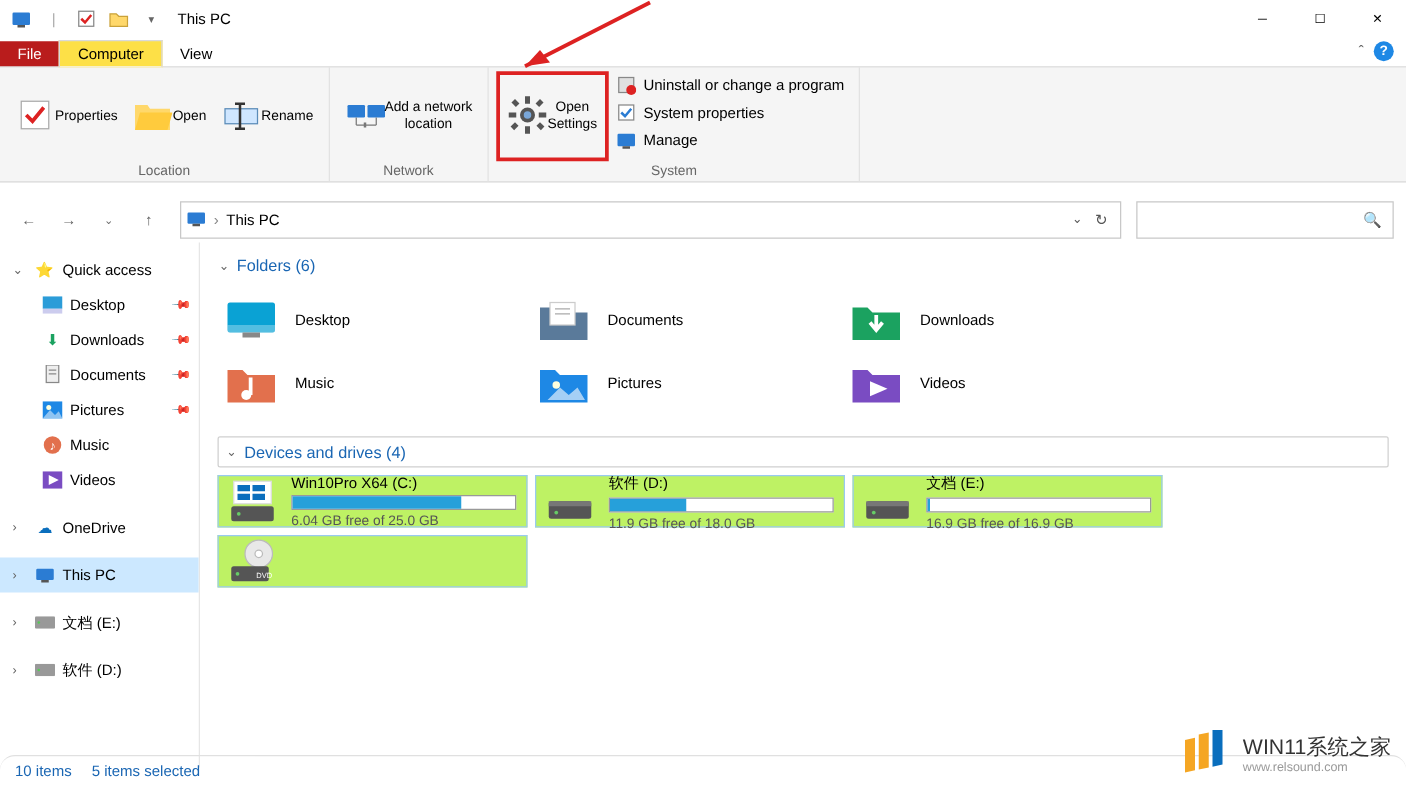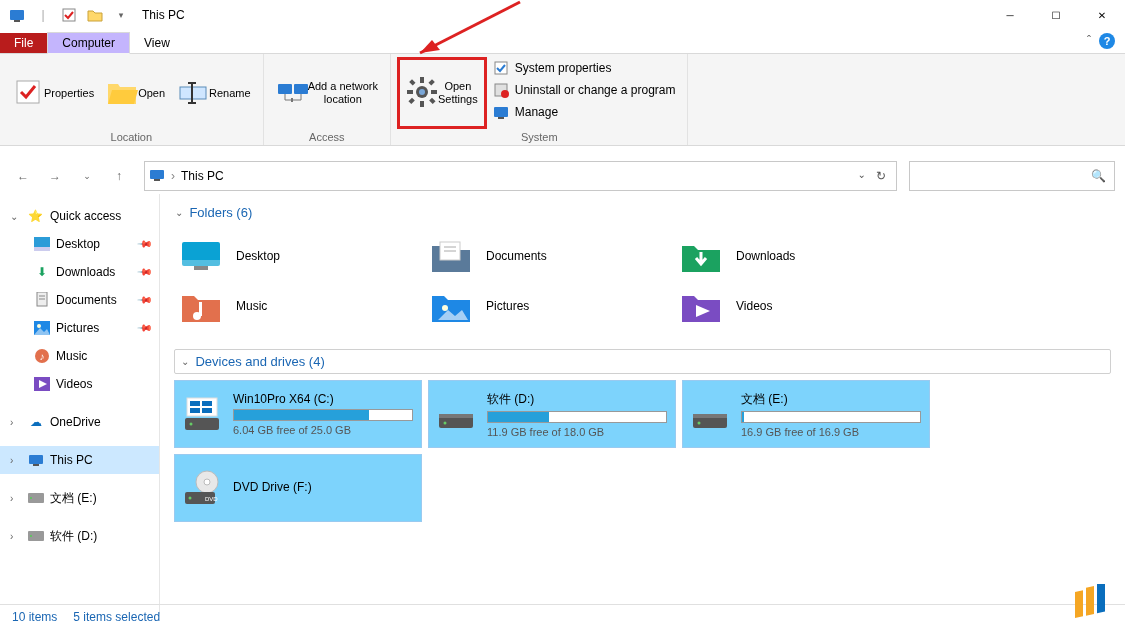--- a/index.html
+++ b/index.html
@@ -10,21 +10,21 @@
 .titlebar .qat { display: flex; align-items: center; gap: 4px; }
 .titlebar .qat span { display: inline-flex; align-items: center; justify-content: center; width: 22px; height: 22px; }
 .titlebar .title { margin-left: 10px; font-size: 12px; }
 .titlebar .win-controls { margin-left: auto; display: flex; }
 .titlebar .win-controls div { width: 46px; height: 30px; display: flex; align-items: center; justify-content: center; font-size: 10px; }
 
 
 .tabs { height: 24px; display: flex; align-items: flex-end; border-bottom: 1px solid #d9d9d9; position: relative; }
 .tab { padding: 3px 14px; font-size: 12px; cursor: default; }
 .tab.file { background: #b91c1c; color: #fff; }
-.tab.active { background: #c4b5fd; border: 1px solid #d9d9d9; border-bottom: 1px solid #f5f5f5; position: relative; top: 1px; }
+.tab.active { background: #fde047; border: 1px solid #d9d9d9; border-bottom: 1px solid #f5f5f5; position: relative; top: 1px; }
 .tabs .help-icon { margin-left: auto; margin-right: 10px; padding-bottom: 4px; display: flex; gap: 8px; align-items: center; }
 .help-circle { width: 16px; height: 16px; border-radius: 50%; background: #1e88e5; color: #fff; font-size: 11px; display: flex; align-items: center; justify-content: center; font-weight: bold; }
 
 
 .ribbon { height: 92px; background: #f5f5f5; border-bottom: 1px solid #d9d9d9; display: flex; }
 .ribbon-group { border-right: 1px solid #e2e2e2; padding: 3px 6px 0; display: flex; flex-direction: column; }
 .ribbon-group .buttons { display: flex; flex: 1; }
 .ribbon-group .group-label { text-align: center; font-size: 11px; color: #666; padding: 2px 0; }
 .rbtn { display: flex; align-items: center; justify-content: flex-start; padding: 3px 6px; min-width: 54px; cursor: default; }
 .rbtn .ico { width: 32px; height: 32px; display: flex; align-items: center; justify-content: center; margin-bottom: 2px; }
@@ -59,30 +59,30 @@
 .content { flex: 1; padding: 6px 14px; overflow: auto; }
 .section-hdr { color: #1a66b3; font-size: 13px; padding: 4px 0; border: 1px solid transparent; display: flex; align-items: center; gap: 6px; }
 .section-hdr.boxed { border: 1px solid #d0d0d0; border-radius: 2px; padding: 4px 6px; }
 .section-hdr .chev { font-size: 10px; color: #666; }
 .folder-grid { display: flex; flex-wrap: wrap; margin: 6px 0 18px; }
 .folder-item { width: 250px; height: 50px; display: flex; align-items: center; gap: 14px; padding-left: 6px; }
 .folder-item .fico { width: 42px; height: 36px; }
 .folder-item .fname { font-size: 12px; }
 
 .drive-grid { display: flex; flex-wrap: wrap; gap: 6px; margin-top: 6px; }
-.drive-item { width: 248px; height: 68px; background: #7dd3fc; border: 1px solid #99caf0; display: flex; align-items: center; gap: 10px; padding: 4px 8px; }
+.drive-item { width: 248px; height: 42px; background: #bef264; border: 1px solid #99caf0; display: flex; align-items: center; gap: 10px; padding: 4px 8px; }
 .drive-item .dico { width: 40px; height: 36px; display: flex; align-items: flex-end; }
 .drive-item .dinfo { flex: 1; display: flex; flex-direction: column; gap: 3px; }
 .drive-item .dname { font-size: 12px; }
 .drive-item .dbar { width: 100%; height: 12px; border: 1px solid #999; background: #fff; position: relative; }
 .drive-item .dbar .fill { position: absolute; left: 0; top: 0; bottom: 0; background: #26a0da; }
 .drive-item .dfree { font-size: 11px; color: #555; }
 
 
-.statusbar { position: absolute; bottom: 0; left: 0; right: 0; height: 24px; border-top: 1px solid #e0e0e0; display: flex; align-items: center; padding: 0 12px; gap: 16px; font-size: 12px; color: #1a66b3; }
+.statusbar { position: absolute; bottom: 0; left: 0; right: 0; height: 24px; border-top: 1px solid #e0e0e0; display: flex; align-items: center; padding: 0 12px; gap: 16px; font-size: 12px; color: #1a66b3; border-radius: 12px; }
 
 
 .watermark { position: absolute; right: 12px; bottom: 6px; display: flex; align-items: center; gap: 8px; }
 .watermark .wtext { text-align: left; }
 .watermark .wtext .l1 { font-size: 17px; color: #333; font-weight: 500; }
 .watermark .wtext .l2 { font-size: 10px; color: #999; }
 </style>
 </head>
 <body>
 
@@ -172,21 +172,21 @@
               <line x1="16" y1="20" x2="16" y2="24" stroke="#777" stroke-width="2"></line>
               <line x1="9" y1="16" x2="9" y2="22" stroke="#777"></line>
               <line x1="25" y1="16" x2="25" y2="22" stroke="#777"></line>
               <line x1="9" y1="22" x2="25" y2="22" stroke="#777"></line>
             </svg>
           </span>
         <span class="lbl" style="white-space:pre">Add a network
 location</span>
       </div>
     </div>
-    <div class="group-label">Access</div>
+    <div class="group-label">Network</div>
   </div>
 
   <div class="ribbon-group">
     <div class="buttons">
       <div class="rbtn highlight">
         <span class="ico">
             <svg width="32" height="32" viewBox="0 0 32 32">
               <circle cx="16" cy="16" r="6" fill="#555"></circle>
               <g fill="#555">
                 <rect x="14" y="1" width="4" height="6"></rect>
@@ -201,34 +201,34 @@
               <circle cx="16" cy="16" r="3" fill="#7aa7d8"></circle>
             </svg>
           </span>
         <span class="lbl" style="white-space:pre">Open
 Settings</span>
       </div>
       <div class="system-list">
         <div>
             <span class="sys-ico">
               <svg width="16" height="16">
+                <rect x="2" y="2" width="12" height="12" fill="#e0e0e0" stroke="#888"></rect>
+                <circle cx="12" cy="12" r="4" fill="#d22"></circle>
+              </svg>
+            </span>
+            <span>Uninstall or change a program</span>
+          </div>
+        <div>
+            <span class="sys-ico">
+              <svg width="16" height="16">
                 <rect x="2" y="2" width="12" height="12" fill="#fff" stroke="#888"></rect>
                 <path d="M4 8 L7 11 L12 5" stroke="#2b7cd3" fill="none" stroke-width="2"></path>
               </svg>
             </span>
             <span>System properties</span>
-          </div>
-        <div>
-            <span class="sys-ico">
-              <svg width="16" height="16">
-                <rect x="2" y="2" width="12" height="12" fill="#e0e0e0" stroke="#888"></rect>
-                <circle cx="12" cy="12" r="4" fill="#d22"></circle>
-              </svg>
-            </span>
-            <span>Uninstall or change a program</span>
           </div>
         <div>
             <span class="sys-ico">
               <svg width="16" height="16">
                 <rect x="1" y="3" width="14" height="10" fill="#2b7cd3" rx="1"></rect>
                 <rect x="5" y="13" width="6" height="2" fill="#555"></rect>
               </svg>
             </span>
             <span>Manage</span>
           </div>
@@ -484,33 +484,33 @@
         <div class="drive-item">
           <span class="dico">
             <svg width="40" height="36">
               <circle cx="24" cy="12" r="11" fill="#e8e8e8" stroke="#bbb"></circle>
               <circle cx="24" cy="12" r="3" fill="#fff" stroke="#bbb"></circle>
               <rect x="2" y="22" width="30" height="12" fill="#555" rx="2"></rect>
               <circle cx="7" cy="28" r="1.5" fill="#6c6"></circle>
               <text x="22" y="31" font-size="6" fill="#fff">DVD</text>
             </svg>
           </span>
-          <div class="dinfo">
-            <span class="dname">DVD Drive (F:)</span>
-            <span class="dfree"></span>
-          </div>
         </div>
       </div>
   </div>
 </div>
 
 <div class="statusbar">
   <span>10 items</span>
   <span>5 items selected</span>
 </div>
 
 <div class="watermark">
   <svg width="38" height="38">
       <rect x="0" y="8" width="8" height="26" fill="#f5a623" transform="skewY(-12)"></rect>
       <rect x="11" y="6" width="8" height="28" fill="#f5a623" transform="skewY(-12)"></rect>
       <rect x="22" y="4" width="8" height="30" fill="#0a6ebd" transform="skewY(-12)"></rect>
     </svg>
+  <div class="wtext">
+    <div class="l1">WIN11系统之家</div>
+    <div class="l2">www.relsound.com</div>
+  </div>
 </div>
 
 </body></html>

